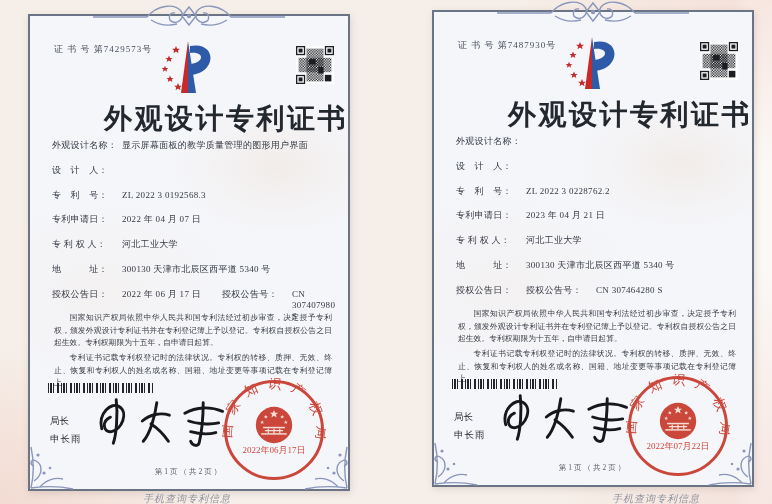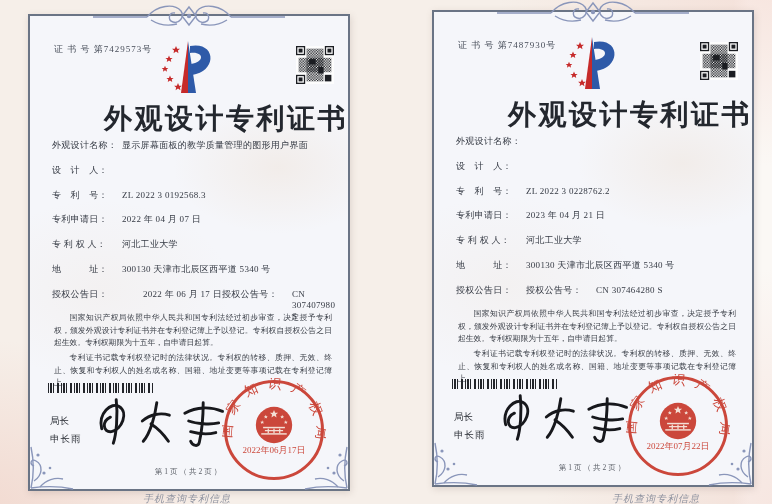--- a/index.html
+++ b/index.html
@@ -20,21 +20,21 @@
   .cert-right{left:424px;top:10px;margin-left:8px;}
   .cert-no{position:absolute;left:24px;top:27px;font-size:9px;letter-spacing:1px;color:#474d59;white-space:pre;}
   .qr{position:absolute;right:14px;top:30px;width:38px;height:38px;}
   .logo{position:absolute;left:50%;top:20px;transform:translateX(-50%);width:64px;height:62px;}
   .title{position:absolute;top:84px;left:0;width:100%;text-align:right;font-size:28px;font-weight:700;
     letter-spacing:2.5px;color:#23272e;}
   .fields{position:absolute;top:124px;left:22px;right:14px;}
   .frow{display:flex;font-size:9px;color:#353a44;margin-bottom:13.5px;letter-spacing:.3px;line-height:1.25;}
   .flabel{flex:0 0 70px;white-space:pre;}
   .fvalue{white-space:pre-wrap;}
-  .grant .fvalue1{flex:0 0 100px;text-align:right;}
+  .grant .fvalue1{flex:0 0 100px;}
   .legal{position:absolute;top:296px;left:24px;right:16px;font-size:7.8px;line-height:1.62;
     color:#3c4049;text-align:justify;}
   .legal p{margin:0 0 2px;text-indent:2em;}
   .barcode{position:absolute;left:18px;top:367px;width:106px;height:10px;
     background:repeating-linear-gradient(90deg,#23252a 0 1px,transparent 1px 2px,#23252a 2px 4px,transparent 4px 5px,#23252a 5px 6px,transparent 6px 9px,#23252a 9px 11px,transparent 11px 13px);}
   .sig-title{position:absolute;left:20px;top:399px;font-size:9.5px;color:#2b2f36;}
   .sig-name{position:absolute;left:20px;top:417px;font-size:9.5px;color:#2b2f36;letter-spacing:1px;}
   .signature{position:absolute;left:58px;top:376px;width:155px;height:58px;}
   .seal{position:absolute;left:192px;top:362px;width:104px;height:104px;opacity:.92;}
   .seal text{font-family:"Liberation Serif","DejaVu Serif",serif;}

